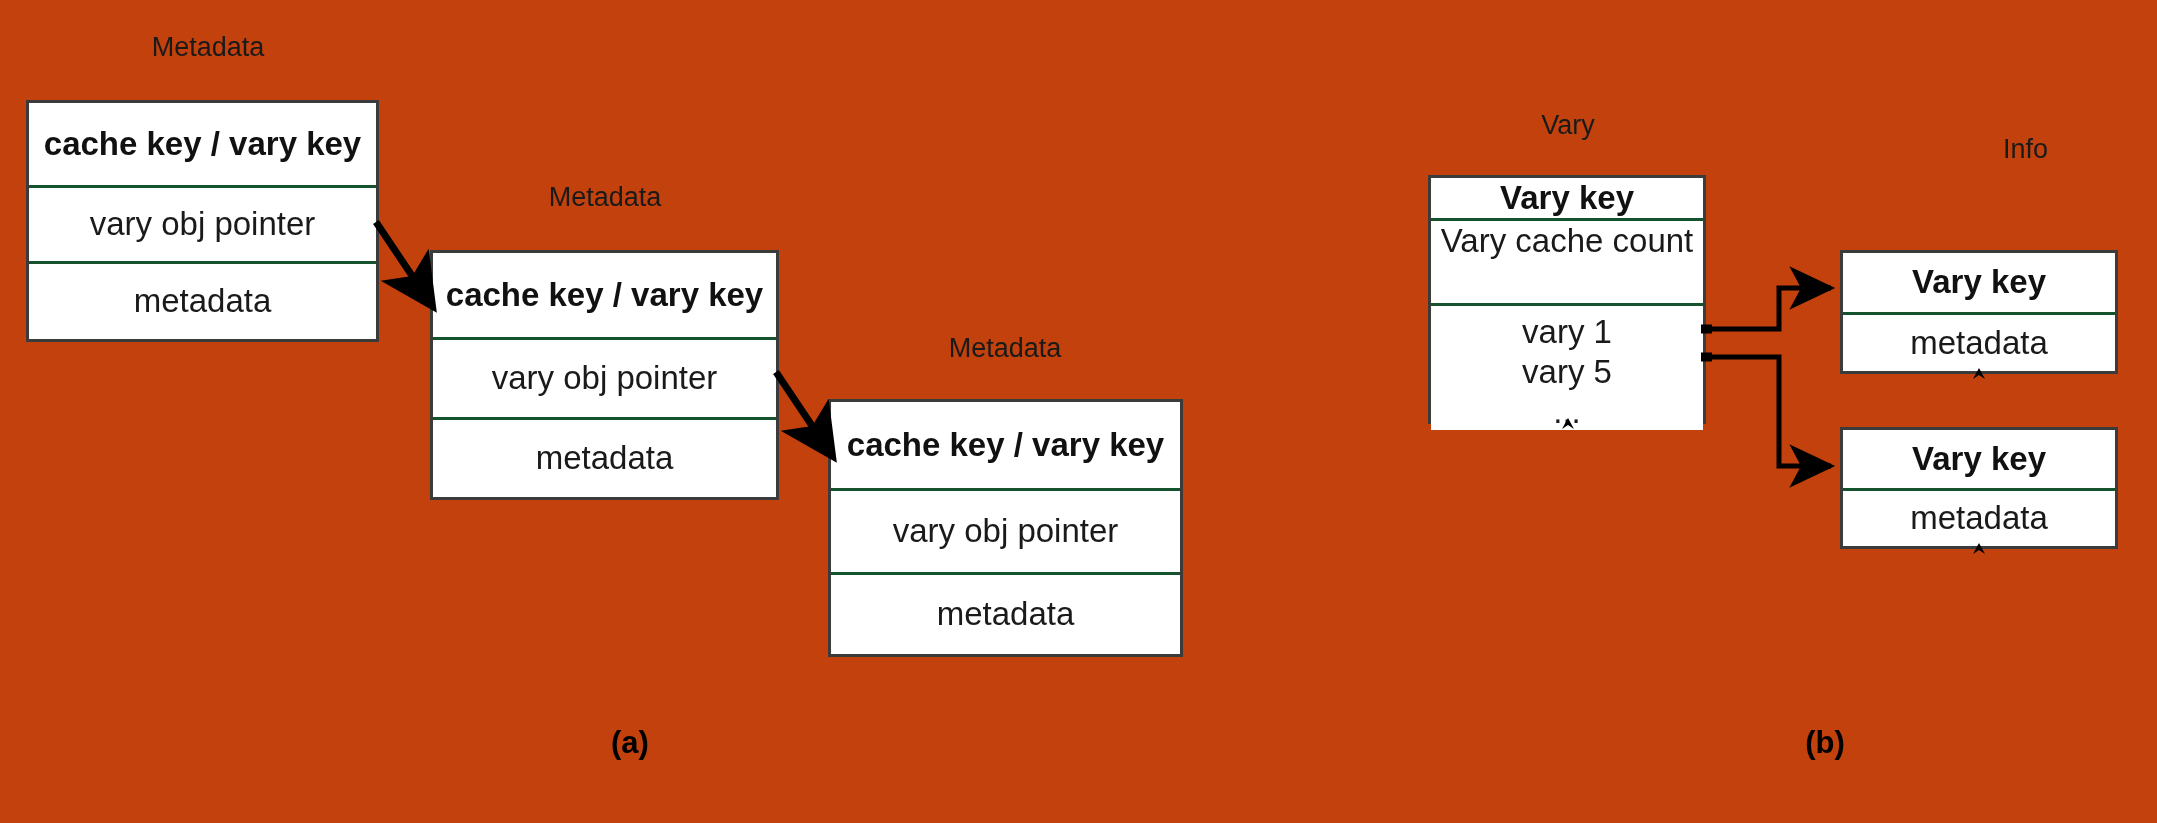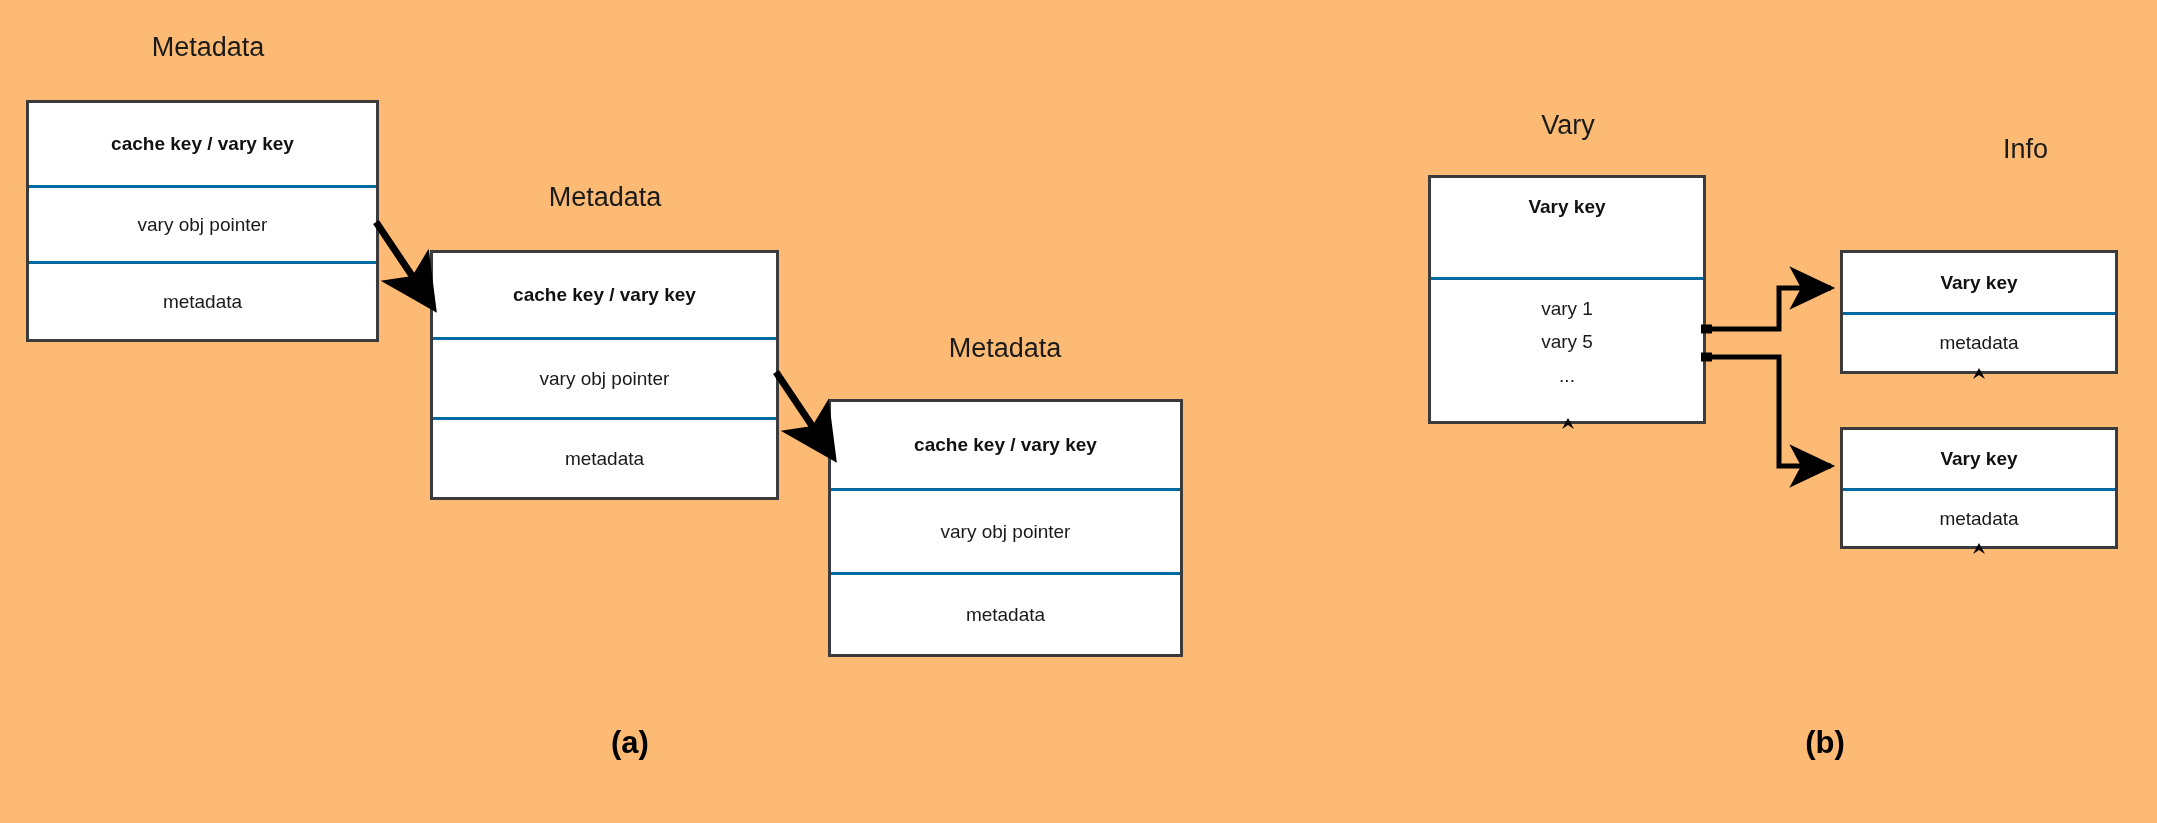--- a/index.html
+++ b/index.html
@@ -8,21 +8,21 @@
     background: #ffffff;
   }
   body {
     font-family: "Liberation Sans", sans-serif;
     color: #1a1a1a;
   }
   #canvas {
     position: relative;
     width: 2157px;
     height: 823px;
-    background: #fdba74;
+    background: #c2410c;
     overflow: hidden;
   }
   .caption {
     position: absolute;
     font-size: 31px;
     font-weight: bold;
     color: #000000;
     text-align: center;
     letter-spacing: 0px;
   }
@@ -41,27 +41,27 @@
     background: #ffffff;
     display: flex;
     flex-direction: column;
   }
   .row {
     box-sizing: border-box;
     display: flex;
     align-items: center;
     justify-content: center;
     text-align: center;
-    font-size: 19px;
+    font-size: 33px;
     color: #1a1a1a;
     background: #ffffff;
     line-height: 1.22;
   }
   .row + .row {
-    border-top: 3px solid #0369a1;
+    border-top: 3px solid #14532d;
   }
   .row.bold {
     font-weight: bold;
     color: #111111;
   }
   .row.stack {
     flex-direction: column;
     justify-content: space-evenly;
     padding: 6px 0;
   }
@@ -105,20 +105,21 @@
     </div>
 
     <div class="caption" style="left:570px; top:725px; width:120px;">(a)</div>
   </div>
 
   <div>
 
     <div class="box-title" style="left:1498px; top:110px; width:140px;">Vary</div>
     <div class="node" style="left:1428px; top:175px; width:278px; height:249px;">
       <div class="row bold" style="height:58px;">Vary key</div>
+      <div class="row" style="height:58px;">Vary cache count</div>
       <div class="row stack" style="height:127px;margin-top:41px;">
         <span>vary 1</span>
         <span>vary 5</span>
         <span>...</span>
       </div>
     </div>
 
     <div class="box-title" style="left:1908px; top:134px; width:140px;text-align:right;">Info</div>
 
     <div class="node" style="left:1840px; top:250px; width:278px; height:124px;">

